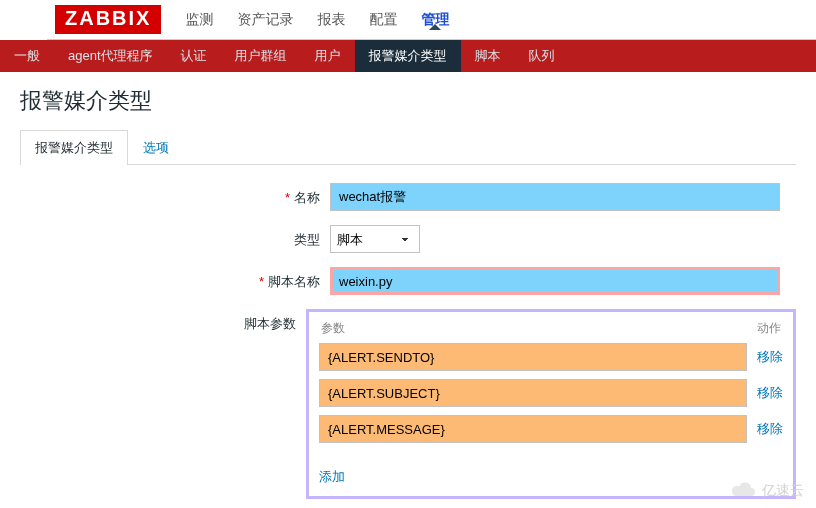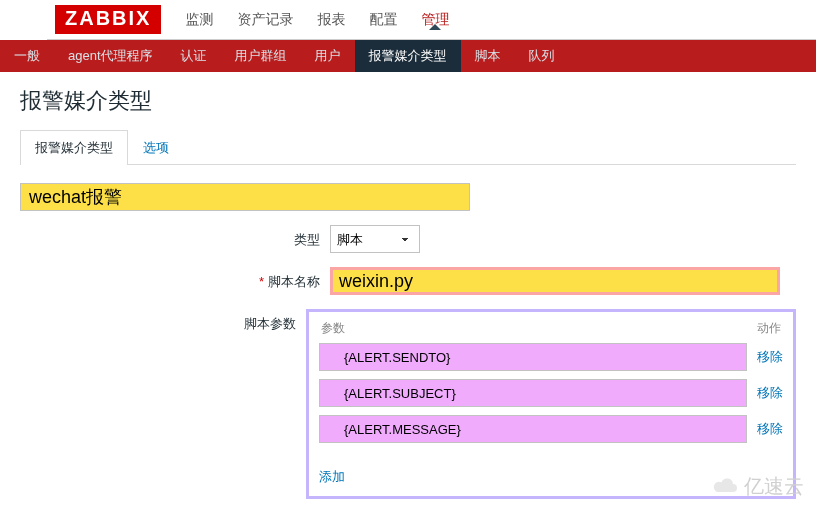--- a/index.html
+++ b/index.html
@@ -1,48 +1,48 @@
 <!DOCTYPE html>
 <html><head>
 <meta charset="utf-8">
 <style>
   * { box-sizing: border-box; margin: 0; padding: 0; }
   body { font-family: Arial, "Microsoft YaHei", sans-serif; font-size: 13px; color: #1f2c33; background: #fff; width: 816px; }
   .topbar { display: flex; align-items: center; height: 40px; border-bottom: 1px solid #ccc; padding-left: 8px; position: relative; margin-left: 47px; }
   .logo { background: #d40000; color: #fff; font-weight: bold; font-size: 20px; letter-spacing: 2px; padding: 2px 10px 4px 10px; font-family: Arial, sans-serif; }
   .topnav { display: flex; margin-left: 12px; height: 100%; align-items: center; }
   .topnav-item { color: #555; padding: 0 12px; display: flex; align-items: center; cursor: pointer; font-size: 14px; position: relative; }
-  .topnav-item.active { color: #b91c1c; font-weight: 400; }
+  .topnav-item.active { color: #1d4ed8; font-weight: 700; }
   .topnav-item.active::after { content:""; position:absolute; bottom:-1px; left:50%; margin-left:-6px; width:0; height:0; border-left:6px solid transparent; border-right:6px solid transparent; border-bottom:6px solid #2f4858; }
   .subnav { background: #b91c1c; display: flex; height: 32px; align-items: stretch; }
   .subnav-item { color: #d9e2e8; padding: 0 14px; display:flex; align-items:center; cursor:pointer; font-size: 13px; }
   .subnav-item.active { background: #1b2d3a; color:#fff; }
   .page { padding: 14px 20px 40px 20px; }
   .page-title { font-size: 22px; font-weight: normal; color: #1f2c33; margin-bottom: 14px; }
   .tabbar { border-bottom: 1px solid #d9d9d9; display: flex; }
   .tab { padding: 8px 14px; cursor: pointer; font-size: 13px; color: #555; border: 1px solid transparent; border-bottom: none; margin-bottom: -1px; }
   .tab.active { border-color: #d9d9d9; background: #fff; color: #1f2c33; }
   .tab.inactive { color: #0275b8; }
   .form { margin-top: 18px; }
   .form-row { display: flex; align-items: flex-start; margin-bottom: 14px; }
   .label-col { width: 310px; text-align: right; padding-right: 10px; padding-top: 6px; font-size: 13px; color: #1f2c33; }
   .req { color: #d40000; margin-right: 4px; }
   .field-col { flex: 1; }
-  .text-input { width: 450px; height: 28px; border: 1px solid #c2c2c2; padding: 0 8px; font-size: 18px; background:#fde047; }
+  .text-input { width: 450px; height: 28px; border: 1px solid #c2c2c2; padding: 0 8px; font-size: 13px; background:#7dd3fc; }
   .text-input.highlight { border: 3px solid #fca5a5; padding: 0 6px; }
   .select { width: 90px; height: 28px; border:1px solid #c2c2c2; background:#fff; padding: 0 6px; font-size:13px; appearance: none; background-image: linear-gradient(45deg, transparent 50%, #333 50%), linear-gradient(135deg, #333 50%, transparent 50%); background-position: calc(100% - 14px) 12px, calc(100% - 10px) 12px; background-size: 4px 4px, 4px 4px; background-repeat: no-repeat; }
   .params-box { border: 3px solid #c4b5fd; width: 490px; padding: 8px 10px 10px 10px; }
   .params-header { display: flex; justify-content: space-between; color: #888; font-size: 12px; margin-bottom: 6px; padding: 0 2px; }
   .param-row { display: flex; align-items: center; margin-bottom: 8px; }
-  .param-input { flex:1; height: 28px; border:1px solid #c2c2c2; padding:0 24px; font-size:13px; background:#f0abfc; }
+  .param-input { flex:1; height: 28px; border:1px solid #c2c2c2; padding:0 8px; font-size:13px; background:#fdba74; }
   .link { color: #0275b8; cursor: pointer; font-size: 13px; }
   .remove-link { margin-left: 10px; white-space: nowrap; }
   .add-link { margin-top: 17px; display: inline-block; }
   .checkbox { width: 16px; height: 16px; accent-color: #0275b8; transform: scale(1.2); margin-top: 4px; margin-left: 2px; }
-  .watermark { position: fixed; right: 12px; bottom: 8px; color: #d0d0d0; font-size: 20px; display:flex; align-items:center; gap:4px; pointer-events:none; }
+  .watermark { position: fixed; right: 12px; bottom: 8px; color: #d0d0d0; font-size: 14px; display:flex; align-items:center; gap:4px; pointer-events:none; }
   .watermark svg { opacity: .5; }
 </style>
 </head>
 <body>
 
 <div class="topbar">
   <span class="logo">ZABBIX</span>
   <div class="topnav">
     <div class="topnav-item">监测</div>
     <div class="topnav-item">资产记录</div>
@@ -67,20 +67,21 @@
   <h1 class="page-title">报警媒介类型</h1>
 
   <div class="tabbar">
     <div class="tab active">报警媒介类型</div>
     <div class="tab inactive">选项</div>
   </div>
 
   <div class="form">
 
     <div class="form-row">
+      <div class="label-col"><span class="req">*</span><span>名称</span></div>
       <div class="field-col"><input class="text-input" value="wechat报警" style=""></div>
     </div>
 
     <div class="form-row">
       <div class="label-col">类型</div>
       <div class="field-col">
         <select class="select">
           <option>脚本</option>
         </select>
       </div>

